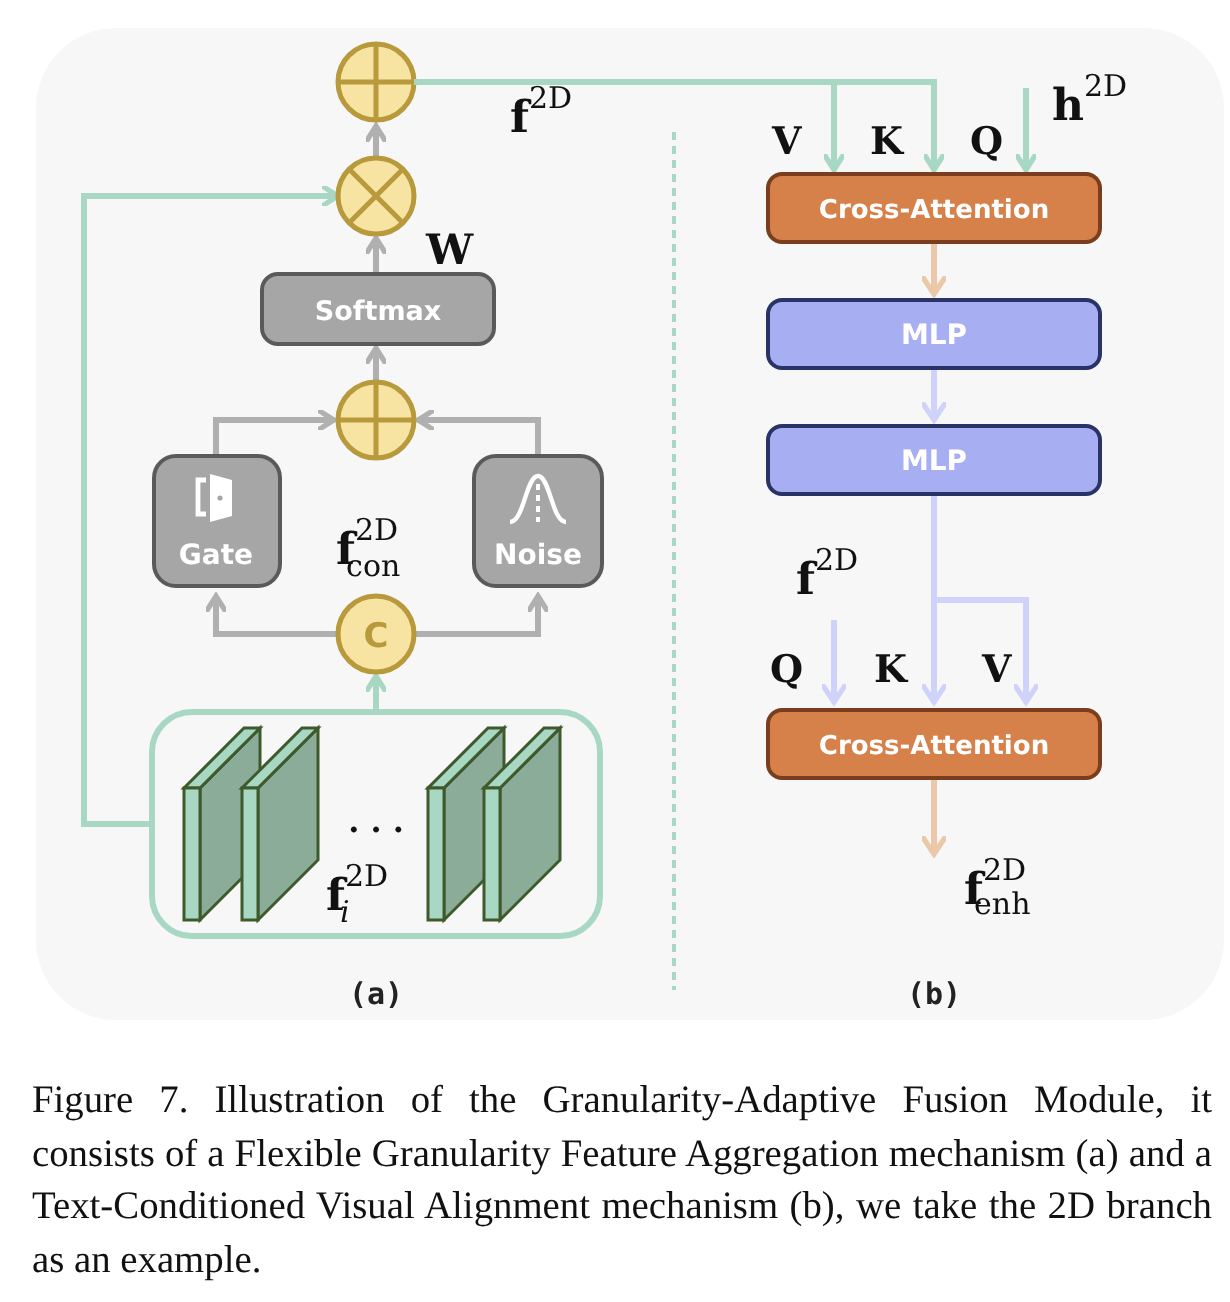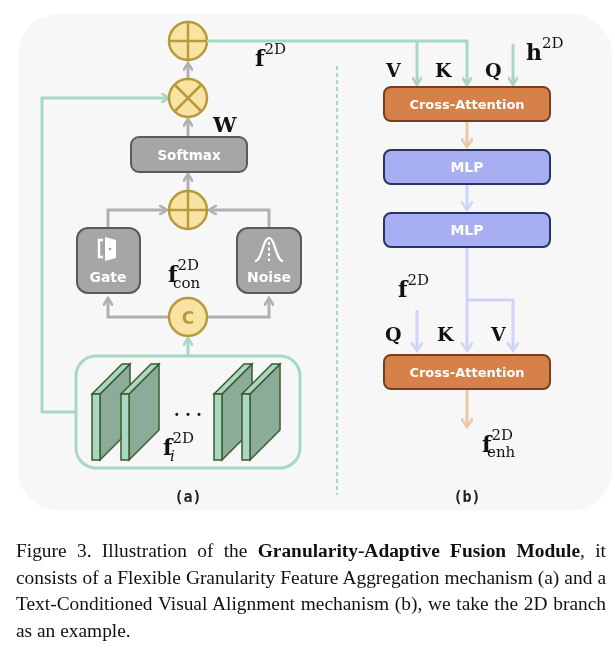--- a/index.html
+++ b/index.html
@@ -6,21 +6,21 @@
   body { width: 615px; height: 651px; position: relative; overflow: hidden; }
   #fig { position: absolute; left: 0; top: 0; }
   .box-label { font-family: "DejaVu Sans", sans-serif; font-weight: bold; fill: #ffffff; }
   .mathb { font-family: "DejaVu Serif", serif; font-weight: bold; fill: #111; }
   .sub-label { font-family: "DejaVu Sans Mono", monospace; font-weight: bold; fill: #222; }
   #caption {
     position: absolute; left: 16px; top: 538px; width: 590px;
     font-family: "Liberation Serif", serif; font-size: 19.4px; line-height: 26.5px;
     color: #111; text-align: justify; margin: 0;
   }
-  #caption b { font-weight: bold; }
+  #caption b { font-weight: normal; }
 </style>
 </head>
 <body>
 
 <svg id="fig" width="615" height="530" viewBox="0 0 615 530" xmlns="http://www.w3.org/2000/svg">
   <defs>
     <marker id="ah-teal" markerWidth="10" markerHeight="10" refX="7" refY="5" orient="auto" markerUnits="userSpaceOnUse">
       <path d="M0,0 L8,5 L0,10" fill="none" stroke="#a8d8c4" stroke-width="2.6"></path>
     </marker>
     <marker id="ah-gray" markerWidth="10" markerHeight="10" refX="7" refY="5" orient="auto" markerUnits="userSpaceOnUse">
@@ -172,13 +172,13 @@
       <text x="467" y="377" text-anchor="middle" class="box-label" font-size="13">Cross-Attention</text>
     </g>
     <line x1="467" y1="390" x2="467" y2="426" stroke="#eac8a8" stroke-width="3" marker-end="url(#ah-orange)"></line>
 
     <text x="482" y="452" class="mathb" font-size="22"><tspan>f</tspan><tspan font-weight="normal" font-size="15" dy="-12">2D</tspan><tspan font-weight="normal" font-size="15" dx="-26" dy="17">enh</tspan></text>
 
     <text x="467" y="502" text-anchor="middle" class="sub-label" font-size="15">(b)</text>
   </g>
 </svg>
 
-<p id="caption"><span>Figure 3. Illustration of the </span><b>Granularity-Adaptive Fusion Module</b><span>, it consists of a Flexible Granularity Feature Aggregation mechanism (a) and a Text-Conditioned Visual Alignment mechanism (b), we take the 2D branch as an example.</span></p>
+<p id="caption"><span>Figure 7. Illustration of the </span><b>Granularity-Adaptive Fusion Module</b><span>, it consists of a Flexible Granularity Feature Aggregation mechanism (a) and a Text-Conditioned Visual Alignment mechanism (b), we take the 2D branch as an example.</span></p>
 
 </body></html>

